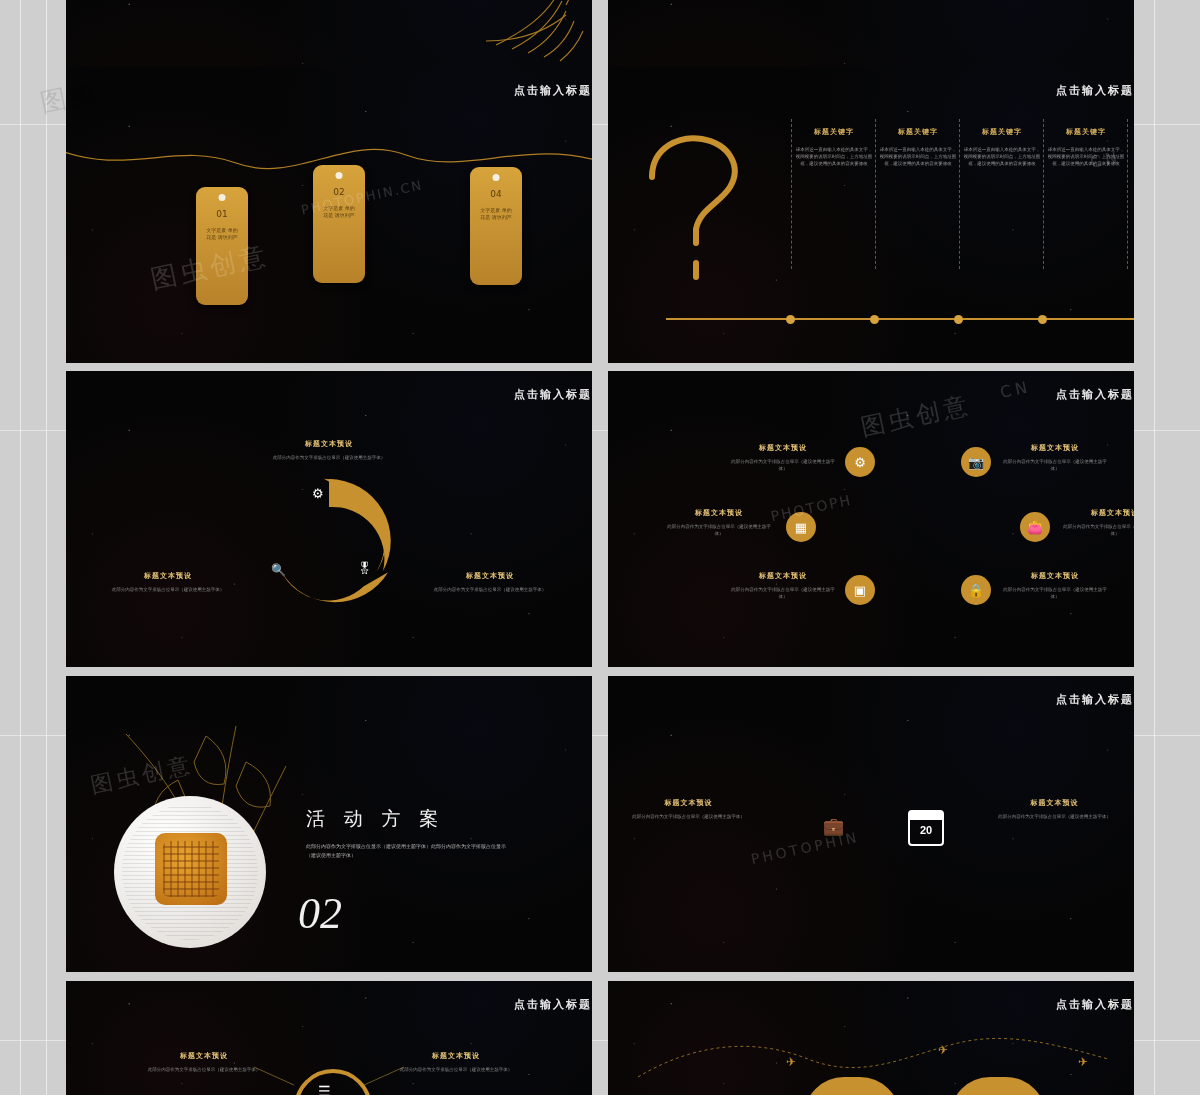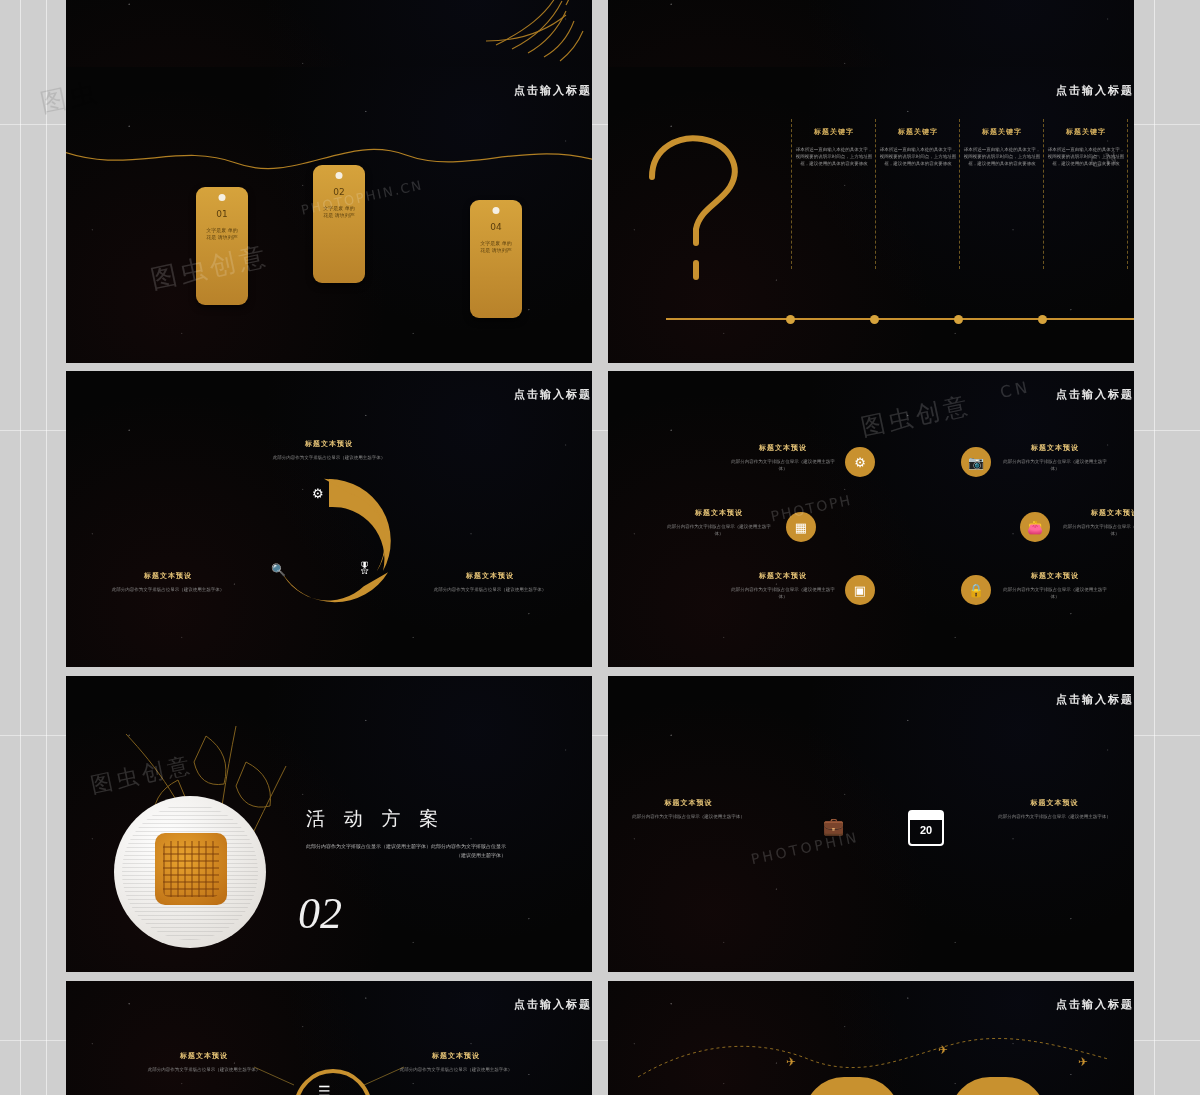--- a/index.html
+++ b/index.html
@@ -153,21 +153,21 @@
     <div class="tag" style="left:130px;top:120px;">
       <div class="hole"></div>
       <div class="tnum">01</div>
       <div class="ttxt">文字是废 单的花是 请填列严</div>
     </div>
     <div class="tag" style="left:247px;top:98px;">
       <div class="hole"></div>
       <div class="tnum">02</div>
       <div class="ttxt">文字是废 单的花是 请填列严</div>
     </div>
-    <div class="tag" style="left:404px;top:100px;margin-top:33px;">
+    <div class="tag" style="left:404px;top:100px;">
       <div class="hole"></div>
       <div class="tnum">04</div>
       <div class="ttxt">文字是废 单的花是 请填列严</div>
     </div>
   </div>
 
   <div class="slide" style="left:542px;top:67px;">
     <div class="stars"></div>
     <div class="tint"></div>
     <div class="title">点击输入标题</div>
@@ -286,21 +286,21 @@
     <div style="position:absolute;left:120px;top:200px;width:110px;text-align:center;">
       <div class="blk-h">标题文本预设</div>
       <div class="blk-b">此部分内容作为文字排版占位显示（建议使用主题字体）</div>
     </div>
     <div style="position:absolute;left:392px;top:200px;width:110px;text-align:center;">
       <div class="blk-h">标题文本预设</div>
       <div class="blk-b">此部分内容作为文字排版占位显示（建议使用主题字体）</div>
     </div>
   </div>
 
-  <div class="slide" style="left:0;top:676px;text-align:right;">
+  <div class="slide" style="left:0;top:676px;">
     <div class="stars"></div>
     <div class="tint"></div>
 
     <svg width="260" height="230" style="position:absolute;left:20px;top:30px;">
       <g stroke="#8d6a20" stroke-width="1" fill="none" opacity=".9">
         <path d="M120 30 q26 18 18 48 q-24 4 -30 -22 z"></path>
         <path d="M160 56 q28 14 24 44 q-26 6 -34 -20 z"></path>
         <path d="M92 74 q-28 14 -24 44 q26 6 34 -20 z"></path>
         <path d="M40 28 C70 60 100 100 120 160"></path>
         <path d="M150 20 C140 70 132 120 128 170"></path>

